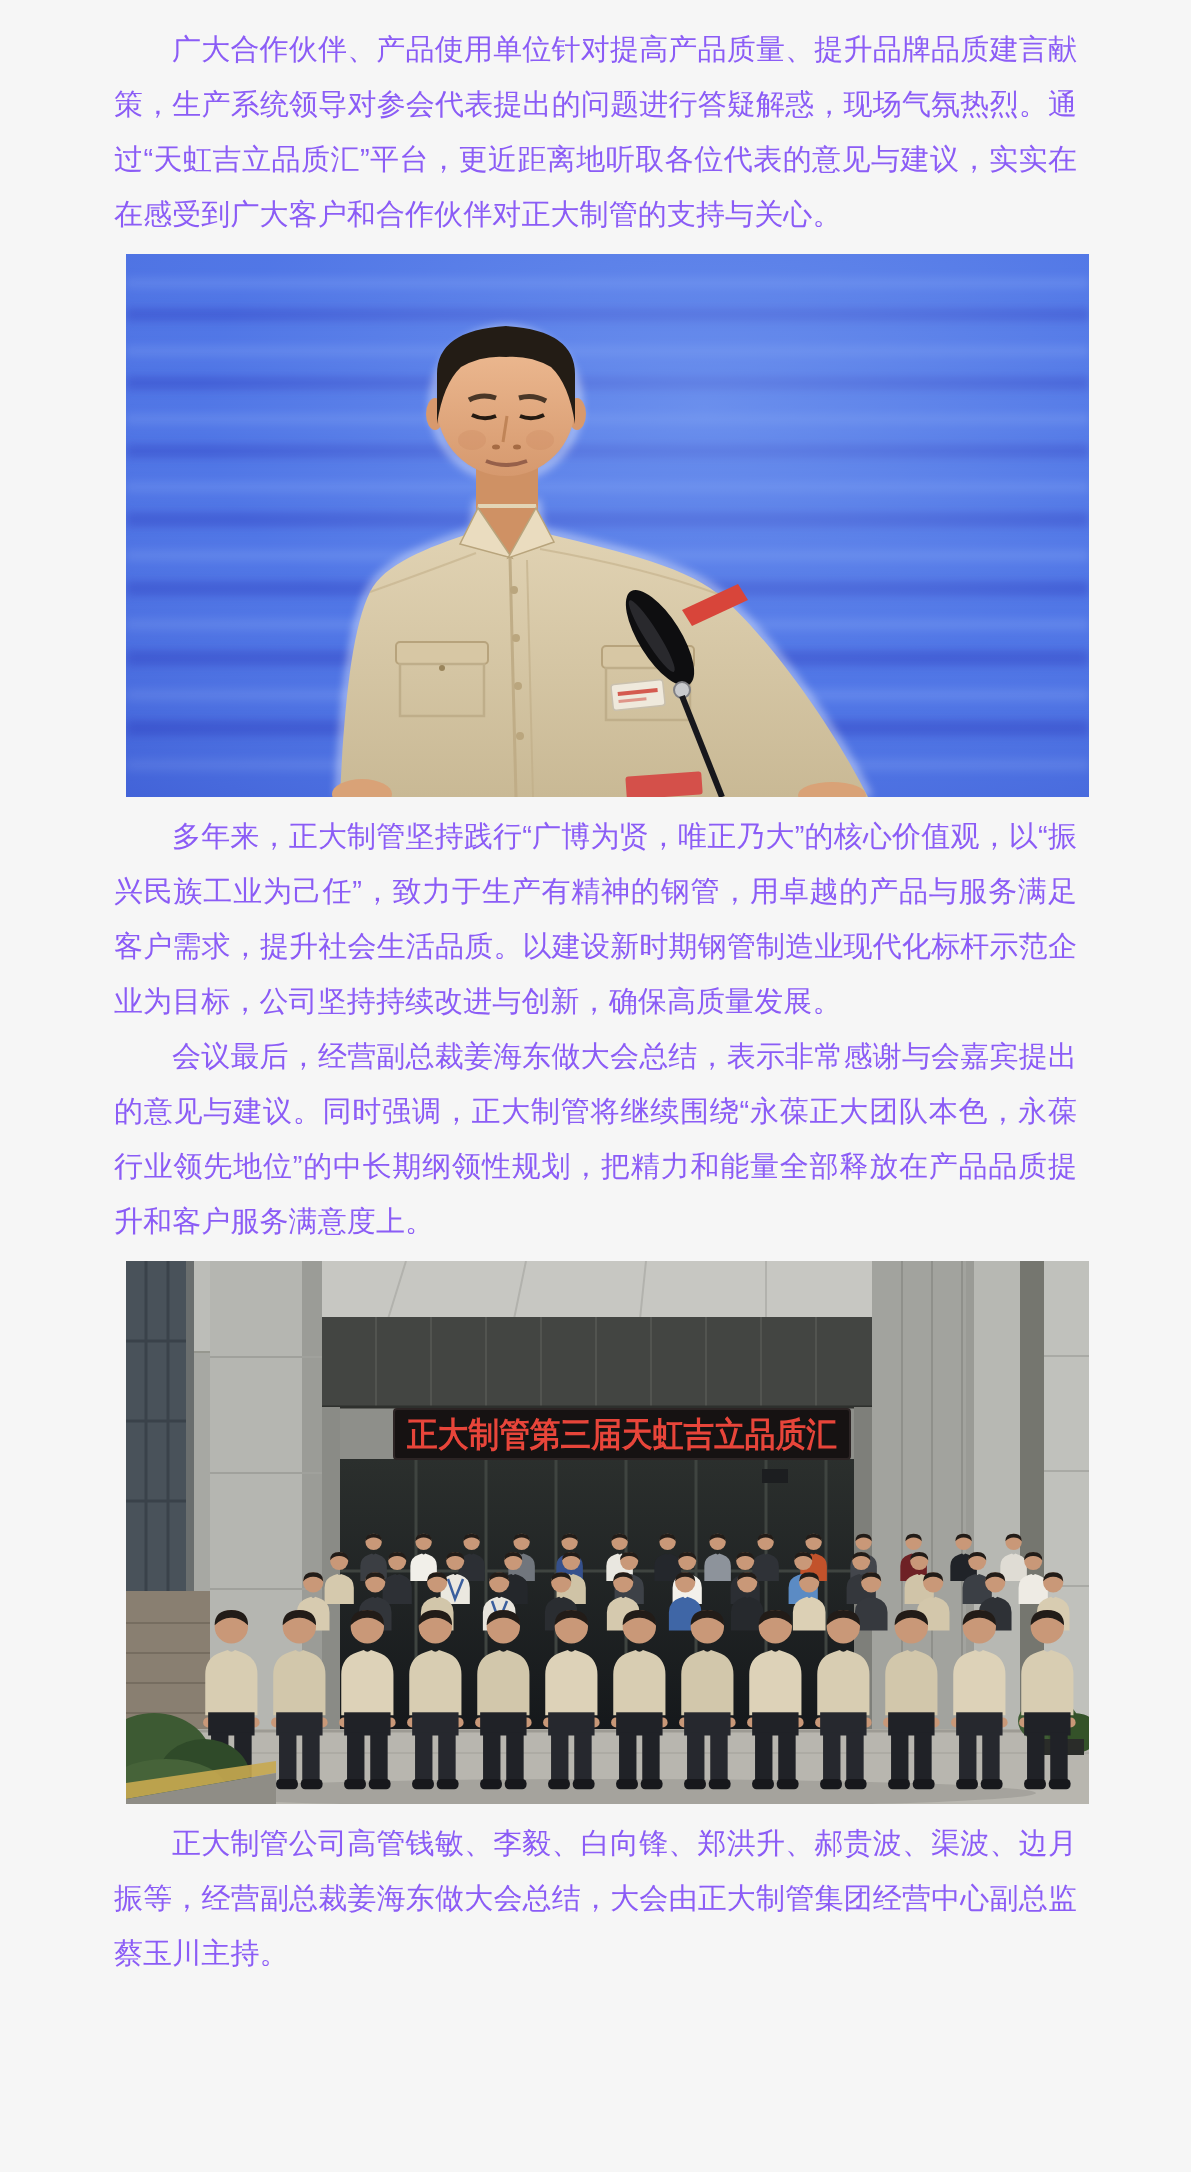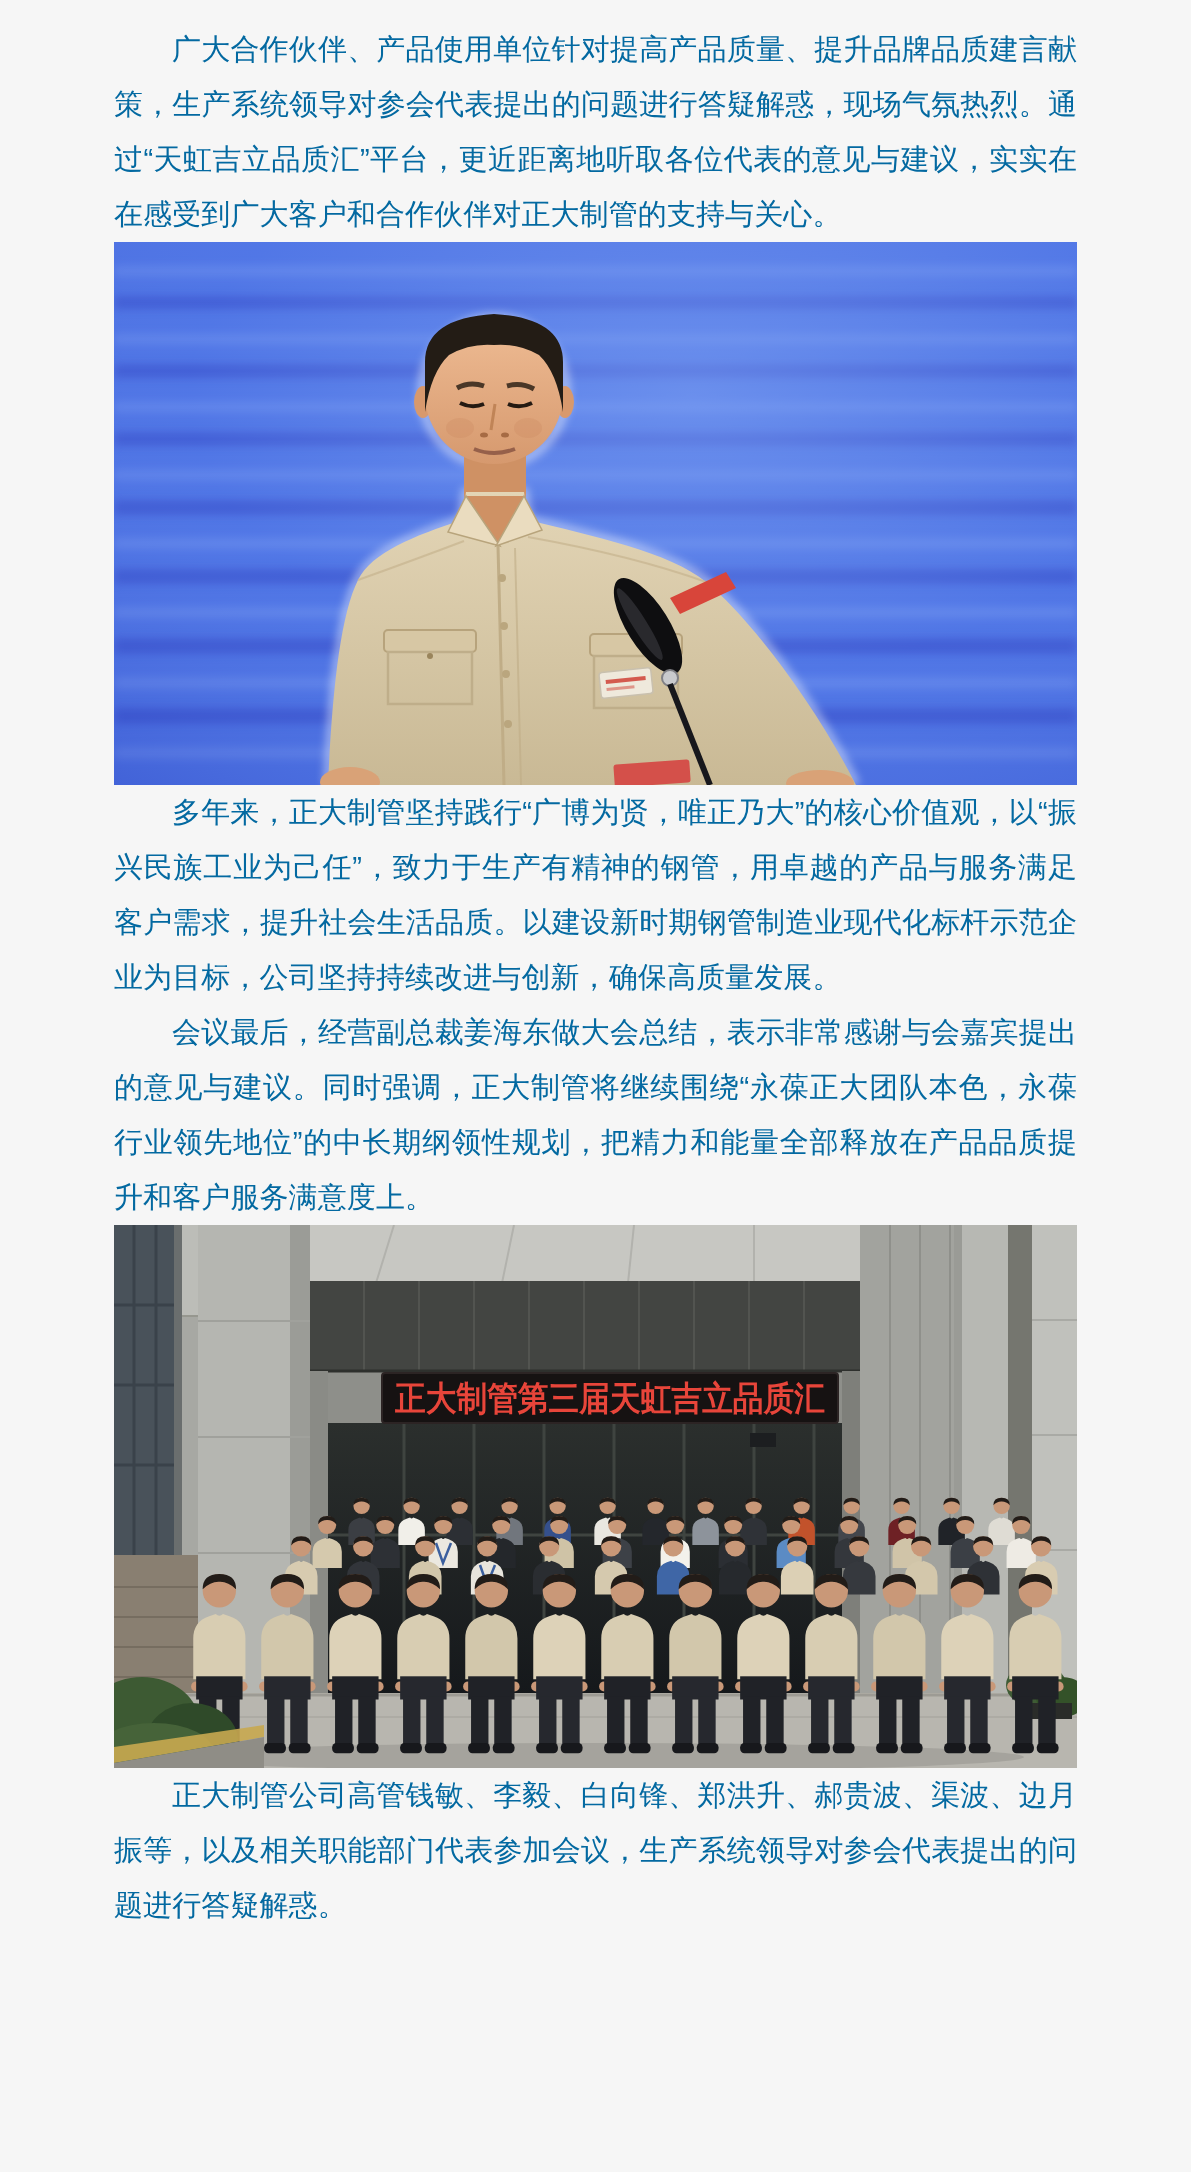--- a/index.html
+++ b/index.html
@@ -6,30 +6,30 @@
   body{
     width:1191px;height:2172px;
     background:#f6f6f6;
     font-family:"Liberation Sans",sans-serif;
     overflow:hidden;
   }
   .article{padding:22px 114px 0;}
   p.para{
     margin:0;width:963px;
     font-size:29px;line-height:55px;
-    color:#0369a1;
+    color:#8b5cf6;
     text-align:justify;
     text-indent:2em;
     letter-spacing:0.1px;
     word-break:break-all;
   }
   .gap-p2{margin-top:68px;}
   .gap-p3{margin-top:32px;}
   .gap-p4{margin-top:56px;}
-  figure.photo{margin:0;width:963px;height:543px;}
+  figure.photo{margin:12px;width:963px;height:543px;}
   figure.photo svg{display:block;width:963px;height:543px;}
   .gap-fig1{margin-top:26px;}
   .gap-fig2{margin-top:36px;}
 </style>
 </head>
 <body>
 
 <div class="article">
 
   <p class="para">广大合作伙伴、产品使用单位针对提高产品质量、提升品牌品质建言献策，生产系统领导对参会代表提出的问题进行答疑解惑，现场气氛热烈。通过“天虹吉立品质汇”平台，更近距离地听取各位代表的意见与建议，实实在在感受到广大客户和合作伙伴对正大制管的支持与关心。</p>
@@ -314,15 +314,15 @@
         <ellipse cx="78" cy="516" rx="46" ry="38" fill="#2f4a29"></ellipse>
         <ellipse cx="40" cy="528" rx="60" ry="30" fill="#466339"></ellipse>
       </g>
       <g>
         <path d="M0,522 L150,500 L150,512 L0,538 Z" fill="#c8a850" opacity="0.9"></path>
         <path d="M0,538 L150,512 L150,543 L0,543 Z" fill="#8f8d86"></path>
       </g>
     </svg>
   </figure>
 
-  <p class="para gap-p4">正大制管公司高管钱敏、李毅、白向锋、郑洪升、郝贵波、渠波、边月振等，以及相关职能部门代表参加会议，生产系统领导对参会代表提出的问题进行答疑解惑。</p>
+  <p class="para gap-p4">正大制管公司高管钱敏、李毅、白向锋、郑洪升、郝贵波、渠波、边月振等，经营副总裁姜海东做大会总结，大会由正大制管集团经营中心副总监蔡玉川主持。</p>
 
 </div>
 
 </body></html>

